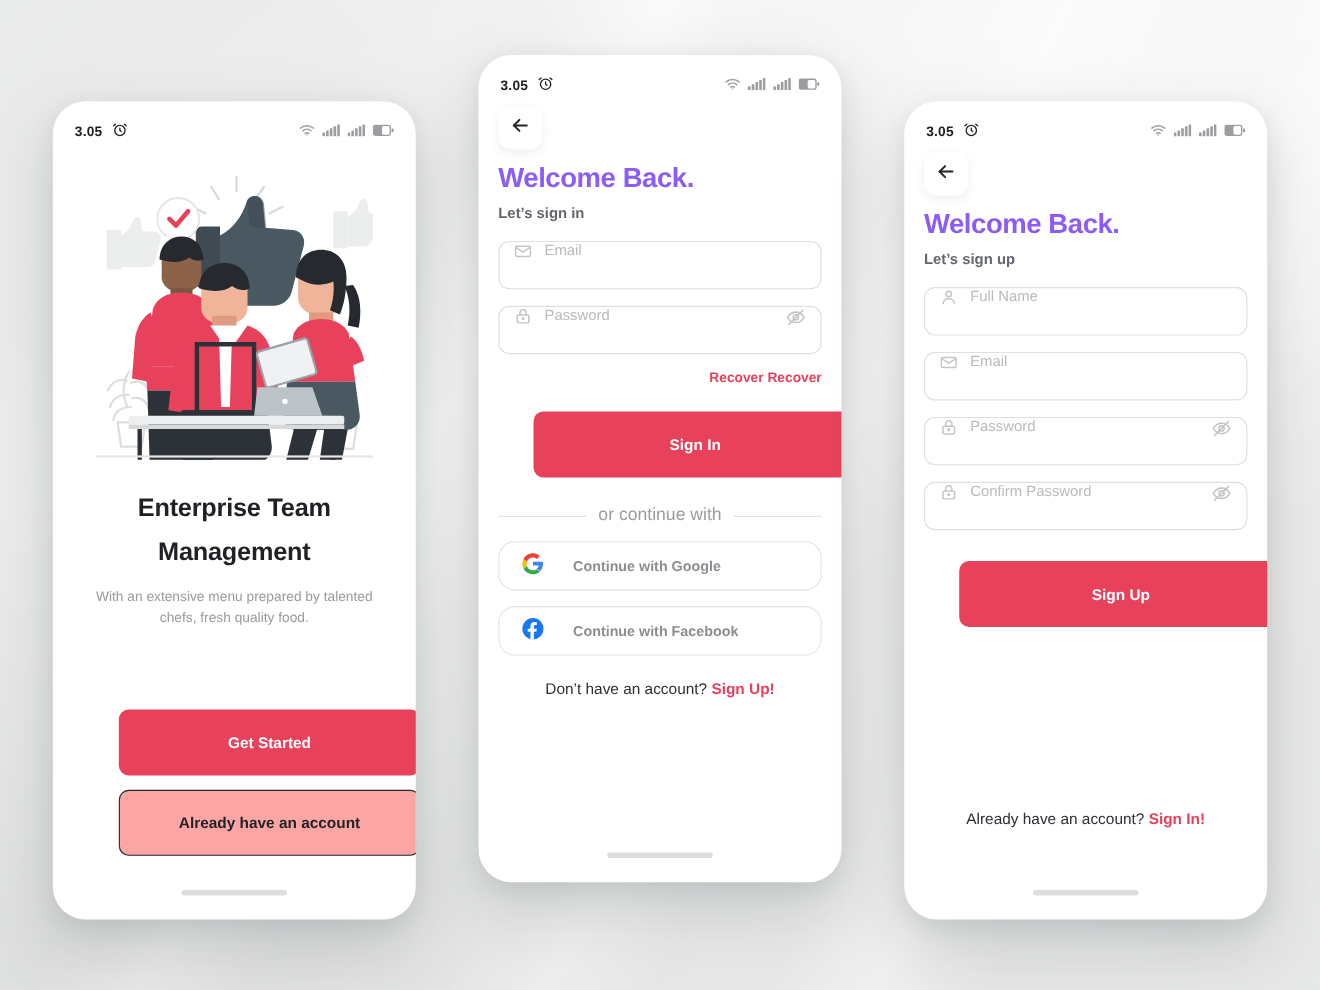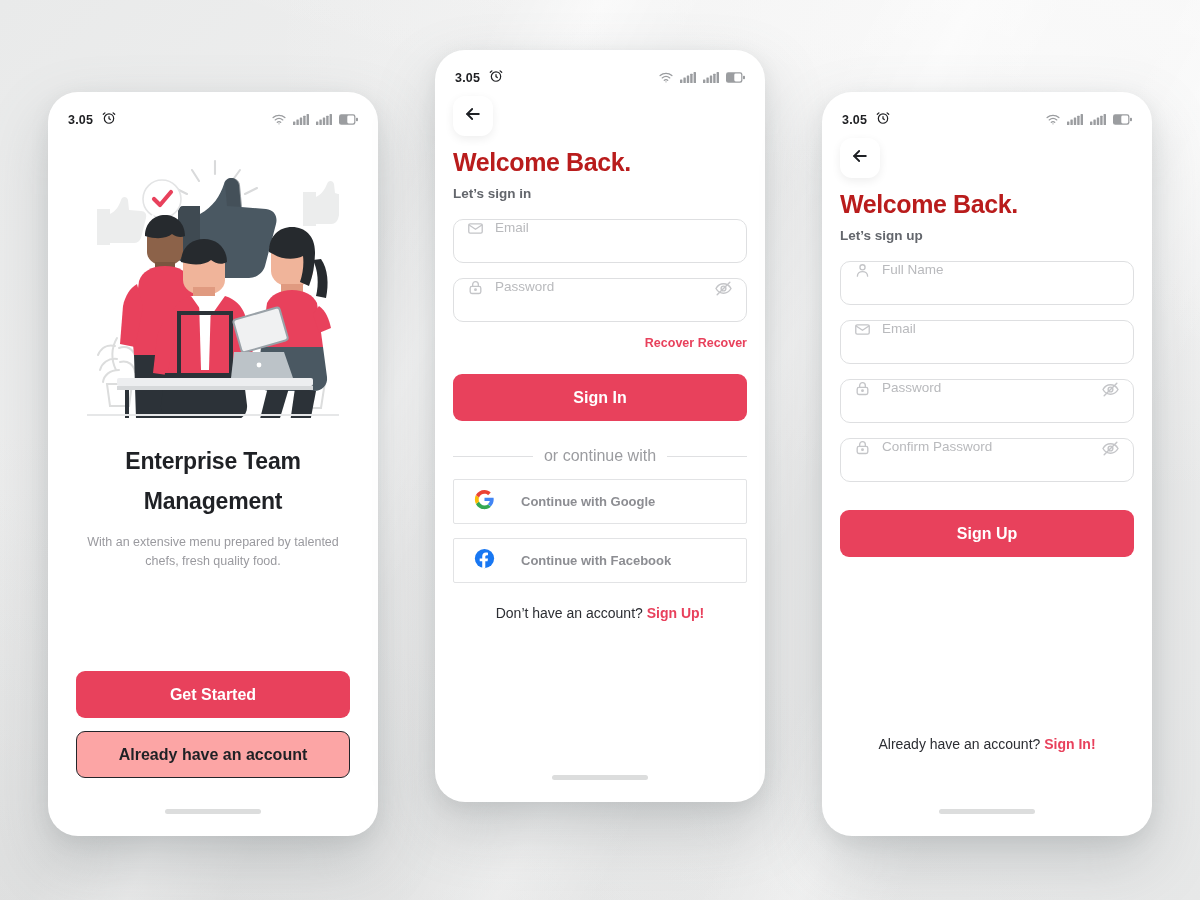--- a/index.html
+++ b/index.html
@@ -87,25 +87,26 @@
     line-height: 1.55;
     color: #9a9a9f;
   }
   .ob-actions {
     position: absolute; left: 28px; right: 28px; bottom: 58px;
   }
 
   
   .btn {
     display: flex; align-items: center; justify-content: center;
-    width: 100%; height: 47px;
+    width: 100%; height: 60px;
     border-radius: 9px;
-    font-size: 16px; font-weight: bold;
+    font-size: 14px; font-weight: bold;
     cursor: pointer; border: none;
     font-family: "Liberation Sans", sans-serif;
+    margin-left: 32px;
   }
   .btn-primary { background: #e8415c; color: #ffffff; }
   .btn-outline {
     background: #fca5a5; color: #1f2125;
     border: 1.4px solid #23252a;
     margin-top: 13px;
   }
 
   
   .back-btn {
@@ -114,21 +115,21 @@
     background: #ffffff;
     border-radius: 12px;
     display: flex; align-items: center; justify-content: center;
     box-shadow: 0 3px 10px rgba(0,0,0,.07);
     cursor: pointer;
   }
 
   
   .auth-body { padding: 0 18px; }
   .auth-title {
-    font-size: 25px; font-weight: bold; color: #b91c1c;
+    font-size: 25px; font-weight: bold; color: #8b5cf6;
     margin: 12px 0 0 0; letter-spacing: -.4px;
   }
   .auth-sub {
     font-size: 13.5px; font-weight: bold; color: #63666c;
     margin-top: 9px;
   }
 
   .field {
     display: flex; align-items: flex-start;
     height: 44px;
@@ -160,21 +161,21 @@
     display: flex; align-items: center; gap: 11px;
     margin-top: 26px;
   }
   .divider .line { flex: 1 1 auto; height: 1px; background: #dfe0e2; }
   .divider .dtext { font-size: 16px; color: #9b9ca0; white-space: nowrap; }
 
   .social-btn {
     display: flex; align-items: center;
     height: 45px;
     border: 1.2px solid #e2e3e5;
-    border-radius: 2px;
+    border-radius: 15px;
     padding: 0 20px;
     margin-top: 14px;
     cursor: pointer;
     background: #fff;
   }
   .social-btn .s-label {
     margin-left: 26px;
     font-size: 13px; font-weight: bold; color: #8c8d92;
   }
 

